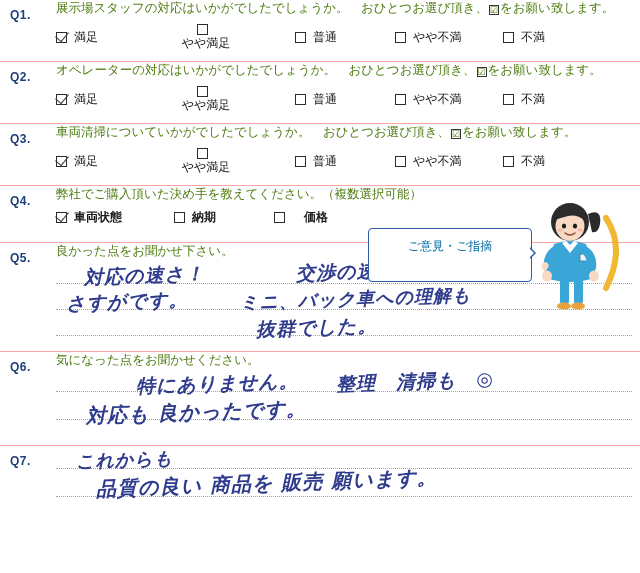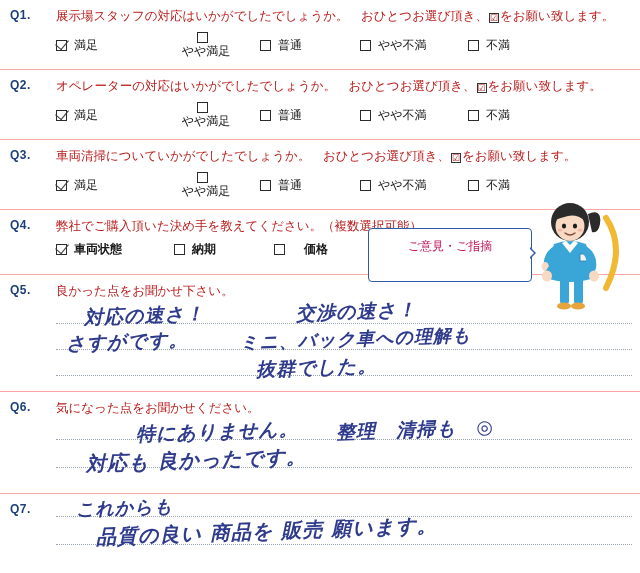--- a/index.html
+++ b/index.html
@@ -29,22 +29,22 @@
     position: absolute;
     left: 10px;
     top: 8px;
     font-size: 12px;
     font-weight: bold;
     color: #1d3f77;
     letter-spacing: 0.5px;
   }
   .qtext {
     font-size: 12.5px;
-    padding-top: 8px;
-    color: #b91c1c;
+    padding-top: 0;
+    color: #4d7c0f;
     line-height: 1.35;
   }
   .ck-inline {
     display: inline-block;
     border: 1px solid #333;
     width: 10px; height: 10px;
     line-height: 9px;
     font-size: 9px;
     text-align: center;
     vertical-align: -1px;
@@ -77,21 +77,21 @@
     left: 1px; top: -4px;
     width: 7px; height: 11px;
     border: solid #3b3b3b;
     border-width: 0 1.6px 1.6px 0;
     transform: rotate(40deg);
   }
   .opt .lbl { color: #1a1a1a; }
   
   .opt.w1 { min-width: 96px; margin-right: 0; }
   .opt.w2 { min-width: 108px; margin-right: 0; flex-direction: column; }
-  .opt.w3 { min-width: 100px; margin-right: 0; }
+  .opt.w3 { min-width: 100px; margin-right: 0; margin-left: 35px; }
   .opt.w4 { min-width: 108px; margin-right: 0; }
   .opt.w5 { min-width: 80px; margin-right: 0; }
 
   
   .q4grid {
     padding: 6px 0 10px 0;
     font-weight: bold;
   }
   .q4line {
     display: flex;
@@ -136,21 +136,21 @@
   }
   
   .bubble {
     position: absolute;
     left: 368px; top: 228px;
     width: 164px; height: 54px;
     border: 1px solid #2e5aa8;
     border-radius: 4px;
     background: #fff;
     font-size: 12px;
-    color: #be185d;
+    color: #0369a1;
     text-align: center;
     line-height: 1.5;
     padding-top: 8px;
     z-index: 5;
   }
   .bubble::after {
     content: "";
     position: absolute;
     right: -11px; top: 18px;
     border: 6px solid transparent;

